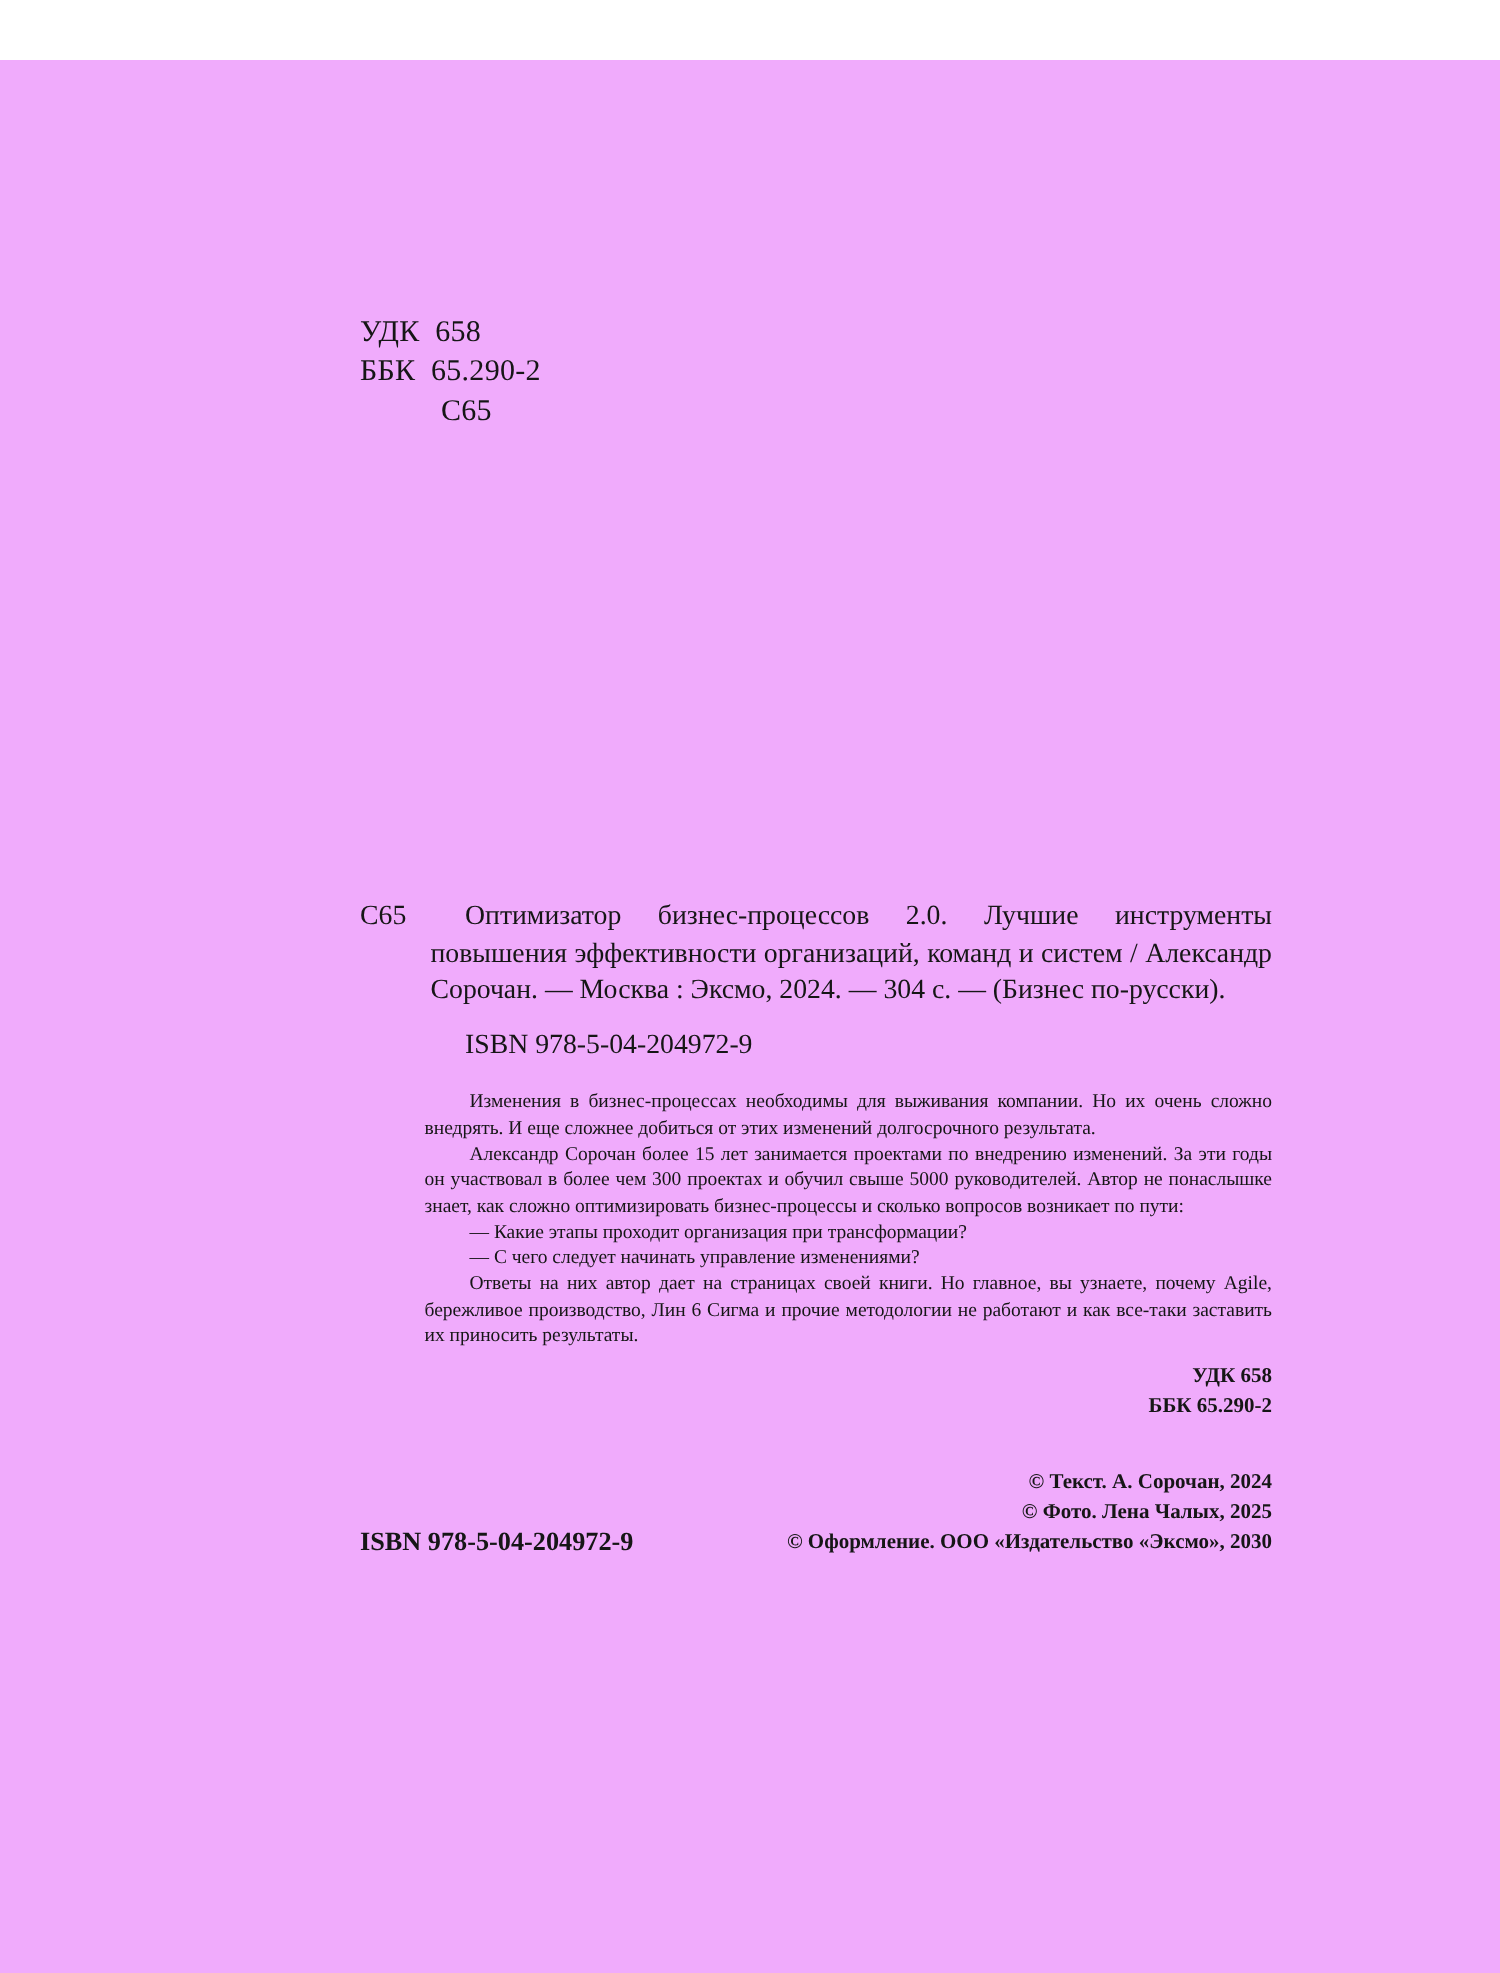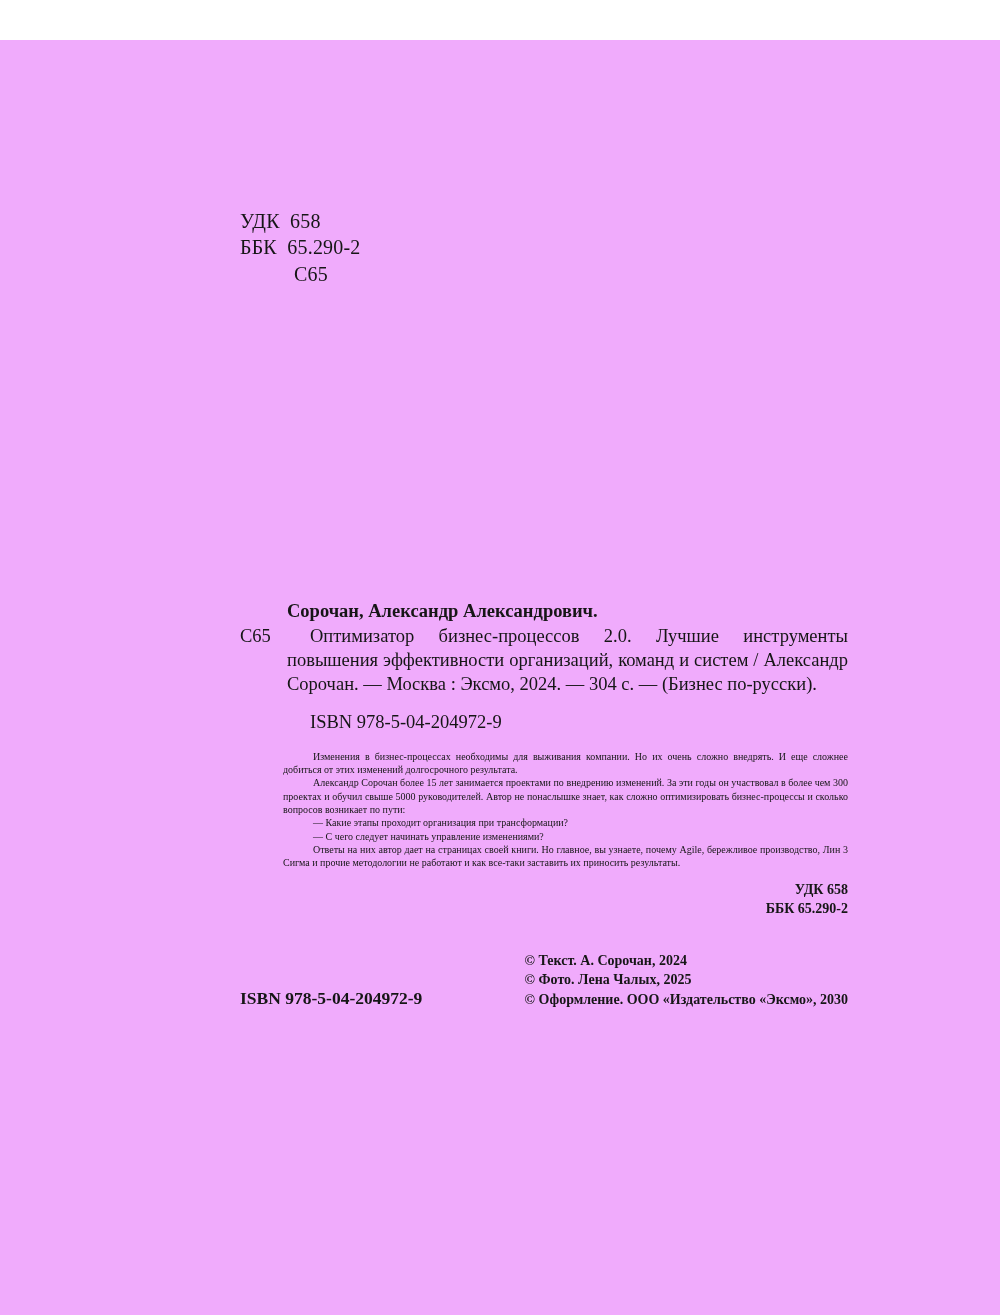--- a/index.html
+++ b/index.html
@@ -46,21 +46,21 @@
     margin-left: 70px;
     margin-top: 13px;
     font-size: 18.5px;
     line-height: 1.3;
   }
 
   
   .annotation {
     margin-top: 16px;
     margin-left: 43px;
-    font-size: 10px;
+    font-size: 13px;
     line-height: 1.33;
     text-align: justify;
   }
   .annotation p {
     margin: 0;
     text-indent: 30px;
   }
 
   
   .codes-right {
@@ -80,49 +80,48 @@
   }
   .footer-isbn {
     font-weight: bold;
     font-size: 17.5px;
     line-height: 1.2;
   }
   .copyrights {
     font-weight: bold;
     font-size: 14px;
     line-height: 1.4;
-    text-align: left;
+    text-align: right;
   }
 </style>
 </head>
 <body>
 
 <div class="page">
 
   <div class="top-codes">
     <div class="line">УДК  658</div>
     <div class="line">ББК  65.290-2</div>
     <div class="line code-indent">С65</div>
   </div>
 
   <div class="catalog">
-    <div class="author-line">Сорочан, Александр Александрович.</div>
     <div class="entry">
       <span class="entry-code">С65</span>
       <span>Оптимизатор бизнес-процессов 2.0. Лучшие инструменты повышения эффективности организаций, команд и систем / Александр Сорочан. — Москва : Эксмо, 2024. — 304 с. — (Бизнес по-русски).</span>
     </div>
     <div class="isbn-line">ISBN 978-5-04-204972-9</div>
   </div>
 
   <div class="annotation">
     <p>Изменения в бизнес-процессах необходимы для выживания компании. Но их очень сложно внедрять. И еще сложнее добиться от этих изменений долгосрочного результата.</p>
     <p>Александр Сорочан более 15 лет занимается проектами по внедрению изменений. За эти годы он участвовал в более чем 300 проектах и обучил свыше 5000 руководителей. Автор не понаслышке знает, как сложно оптимизировать бизнес-процессы и сколько вопросов возникает по пути:</p>
     <p>— Какие этапы проходит организация при трансформации?</p>
     <p>— С чего следует начинать управление изменениями?</p>
-    <p>Ответы на них автор дает на страницах своей книги. Но главное, вы узнаете, почему Agile, бережливое производство, Лин 3 Сигма и прочие методологии не работают и как все-таки заставить их приносить результаты.</p>
+    <p>Ответы на них автор дает на страницах своей книги. Но главное, вы узнаете, почему Agile, бережливое производство, Лин 6 Сигма и прочие методологии не работают и как все-таки заставить их приносить результаты.</p>
   </div>
 
   <div class="codes-right">
     <div>УДК 658</div>
     <div>ББК 65.290-2</div>
   </div>
 
   <div class="footer">
     <div class="footer-isbn">ISBN 978-5-04-204972-9</div>
     <div class="copyrights">

